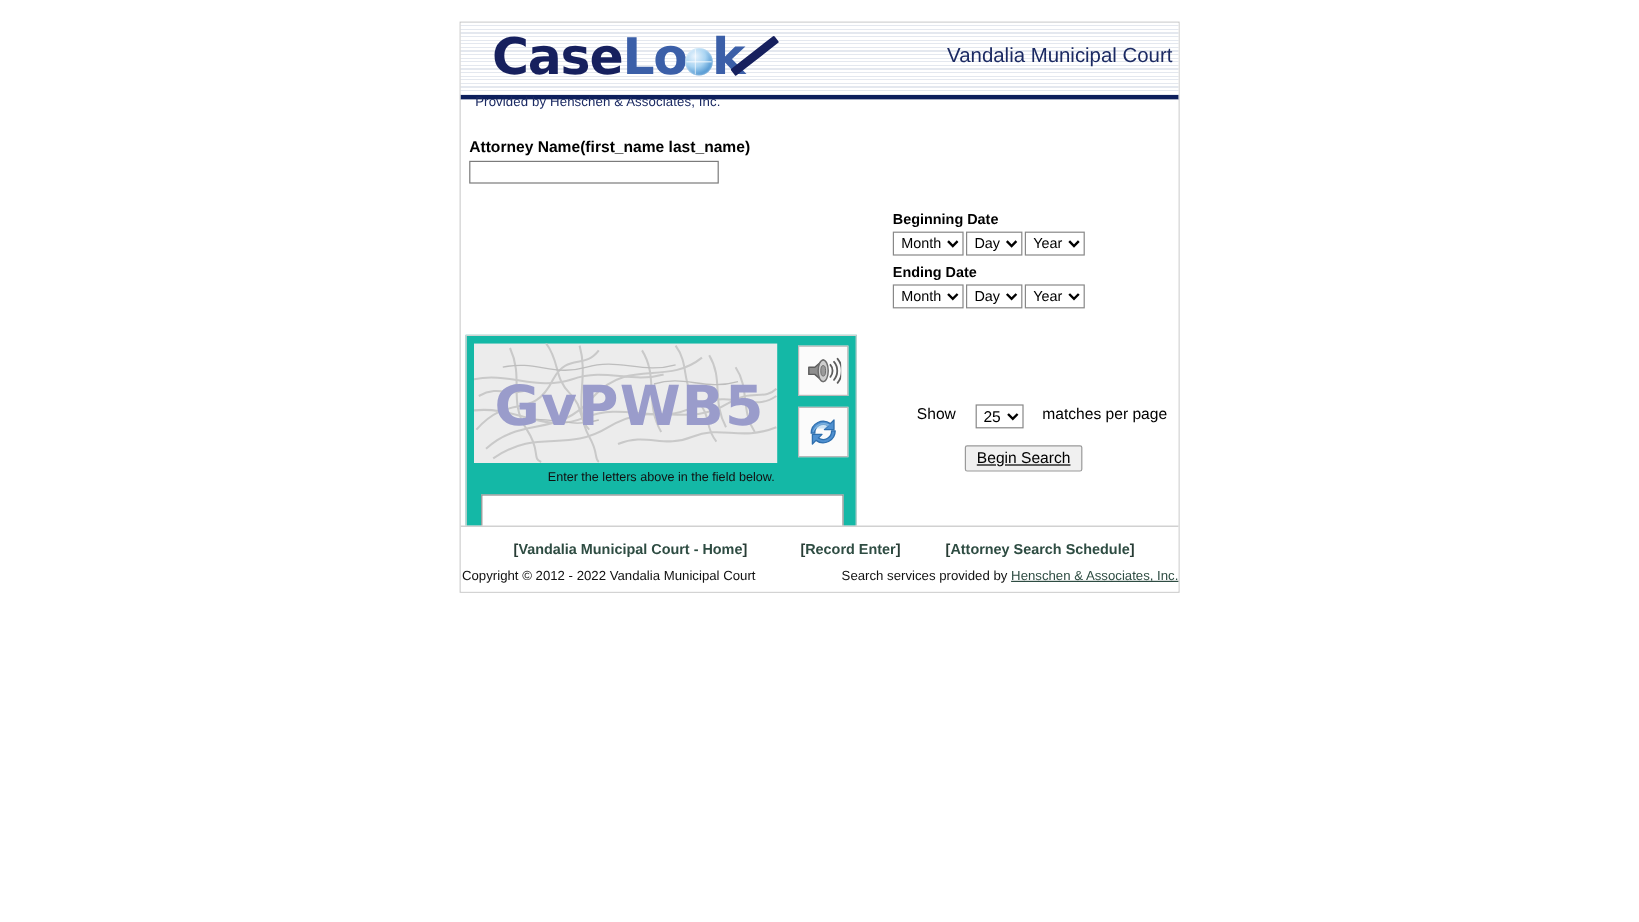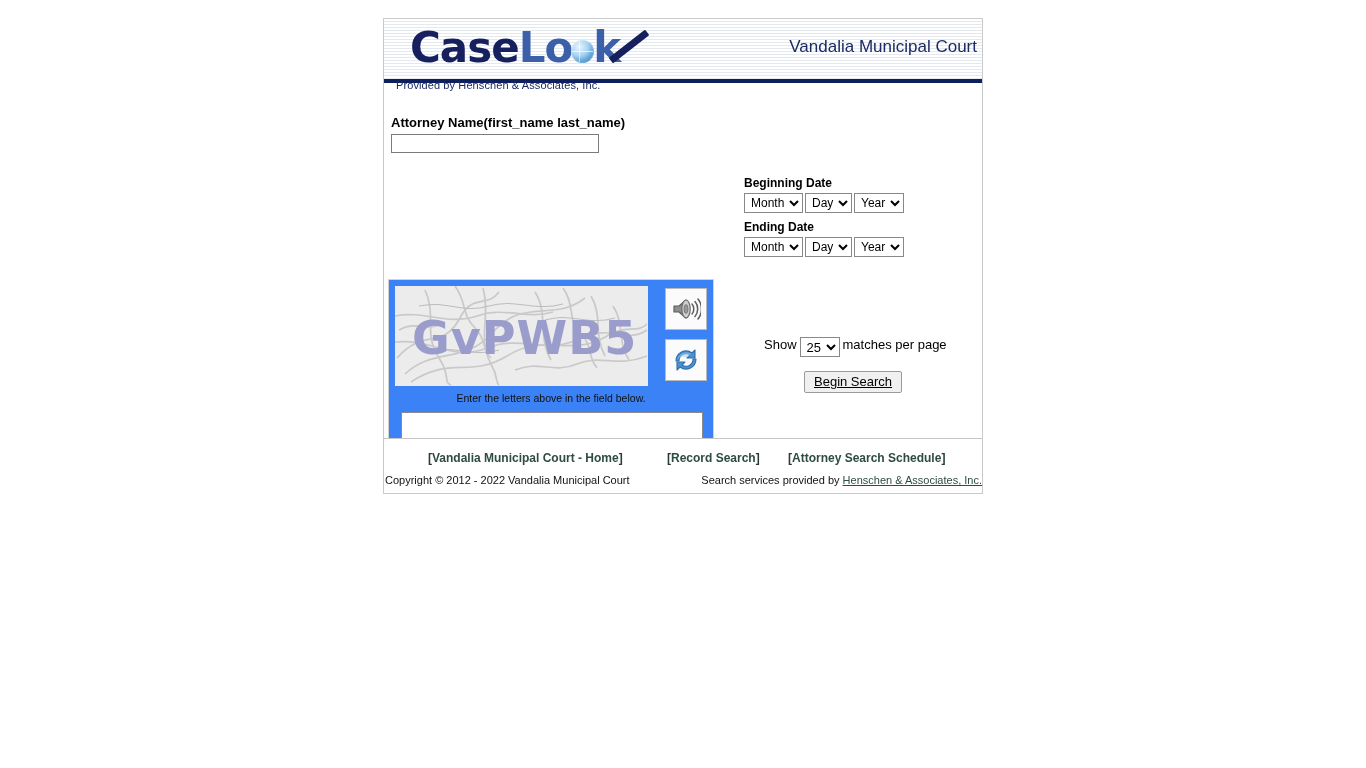--- a/index.html
+++ b/index.html
@@ -183,21 +183,21 @@
   }
 
   
   .captcha-panel {
     position: absolute;
     left: 4px;
     top: 196px;
     width: 326px;
     height: 205px;
     box-sizing: border-box;
-    background: #3b82f6;
+    background: #14b8a6;
     border: 1px solid #d2d2d2;
   }
   .captcha-image-wrap {
     position: absolute;
     left: 6px;
     top: 6px;
     width: 253px;
     height: 100px;
     overflow: hidden;
   }
@@ -249,21 +249,21 @@
     position: absolute;
     left: 380px;
     top: 254px;
     font-size: 13px;
     color: #000;
     white-space: nowrap;
   }
   .matches-row select.ui-select {
     height: 20px;
     font-size: 13px;
-    margin: 0 3px;
+    margin: 0 16px;
   }
 
   .search-btn-wrap {
     position: absolute;
     left: 420px;
     top: 288px;
   }
   .begin-search {
     font-family: "Liberation Sans", sans-serif;
     font-size: 13px;
@@ -445,21 +445,21 @@
 
       <div class="search-btn-wrap">
         <button class="begin-search">Begin Search</button>
       </div>
 
     </div>
 
     <div class="footer">
       <div class="footer-links">
         <a class="flink l1" href="#"><span>[</span><span class="inner">Vandalia Municipal Court - Home</span><span>]</span></a>
-        <a class="flink l2" href="#"><span>[</span><span class="inner">Record Search</span><span>]</span></a>
+        <a class="flink l2" href="#"><span>[</span><span class="inner">Record Enter</span><span>]</span></a>
         <a class="flink l3" href="#"><span>[</span><span class="inner">Attorney Search Schedule</span><span>]</span></a>
       </div>
       <div class="footer-bottom">
         <span class="copyright">Copyright © 2012 - 2022 Vandalia Municipal Court</span>
         <span class="provided"><span>Search services provided by</span>
           <a href="#">Henschen &amp; Associates, Inc.</a></span>
       </div>
     </div>
 
   </div>

